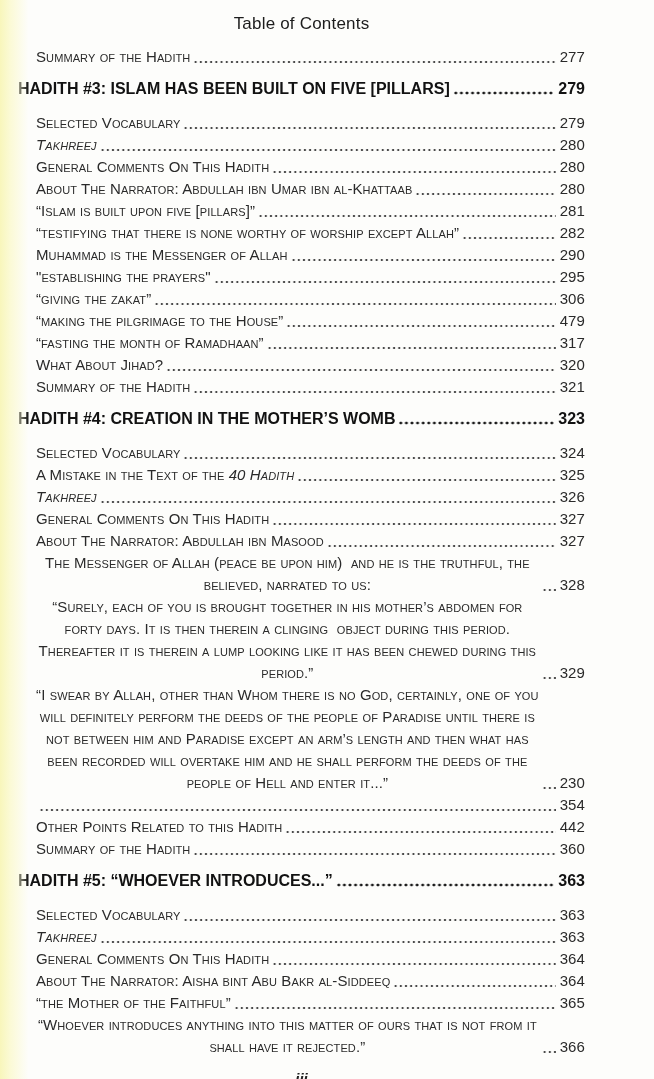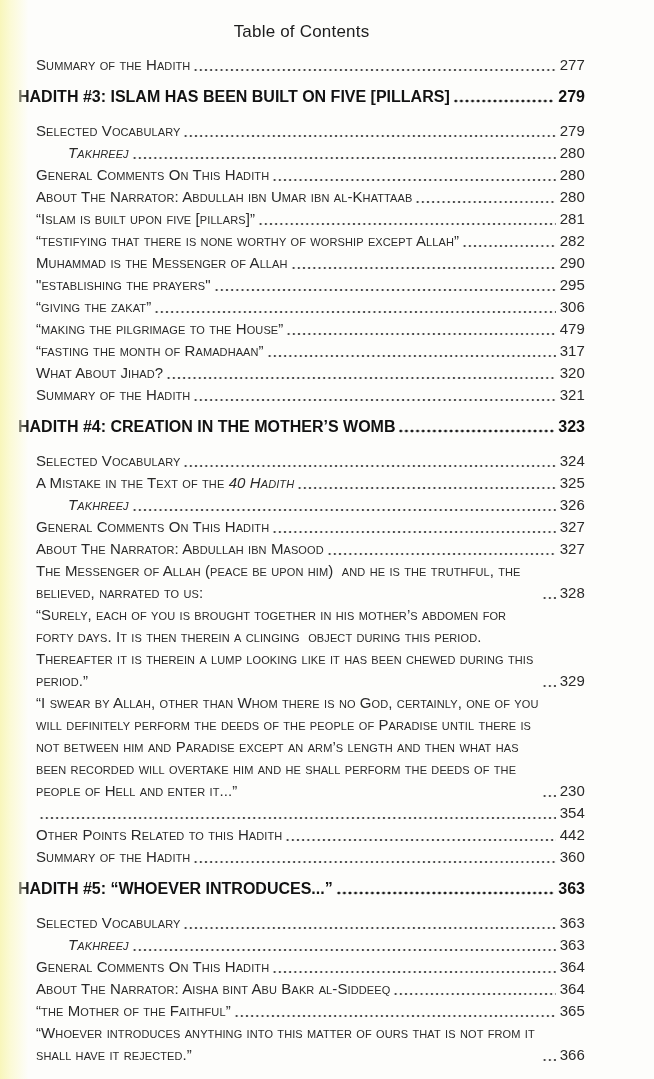--- a/index.html
+++ b/index.html
@@ -17,53 +17,53 @@
     overflow: hidden;
   }
   .scan-edge {
     position: absolute; left: 0; top: 0; bottom: 0; width: 30px;
     background: linear-gradient(to right, var(--edge) 0%, #fbfad6 35%, rgba(255,255,255,0) 95%);
     pointer-events: none;
   }
   .page {
     position: relative;
     width: 606px; height: 1079px;
-    padding: 20px 21px 0 18px;
+    padding: 12px 21px 0 18px;
   }
   .title {
     text-align: center;
     font-size: 17px;
     font-weight: 400;
     color: #1c1c1c;
     line-height: 24px;
     margin-bottom: 10px;
     letter-spacing: 0.2px;
   }
-  .toc { width: 100%; }
+  .toc { width: 100%; text-align: center; }
   .entry {
     display: flex;
     align-items: flex-end;
     line-height: 22px;
     font-size: 15px;
     color: var(--ink);
   }
   .entry .text { white-space: pre-wrap; }
   .entry.sub {
     padding-left: 18px;
     font-variant: small-caps;
     letter-spacing: 0.1px;
   }
   .entry.sub .page-num { font-variant: normal; }
   .entry.section {
     font-weight: bold;
     font-size: 16px;
     color: var(--ink-bold);
     margin: 10px 0 12px 0;
   }
-  .entry .text.italic { font-style: italic; margin-left: 32px; }
+  .entry .text.italic { font-style: italic; }
   .entry .text i { font-style: italic; }
   .dots {
     flex: 1 1 14px;
     min-width: 14px;
     align-self: flex-end;
     height: 6px;
     margin: 0 4px 3px 3px;
     background-image: radial-gradient(circle, var(--dot) 1.05px, rgba(0,0,0,0) 1.45px);
     background-size: 5.2px 6px;
     background-repeat: repeat-x;

